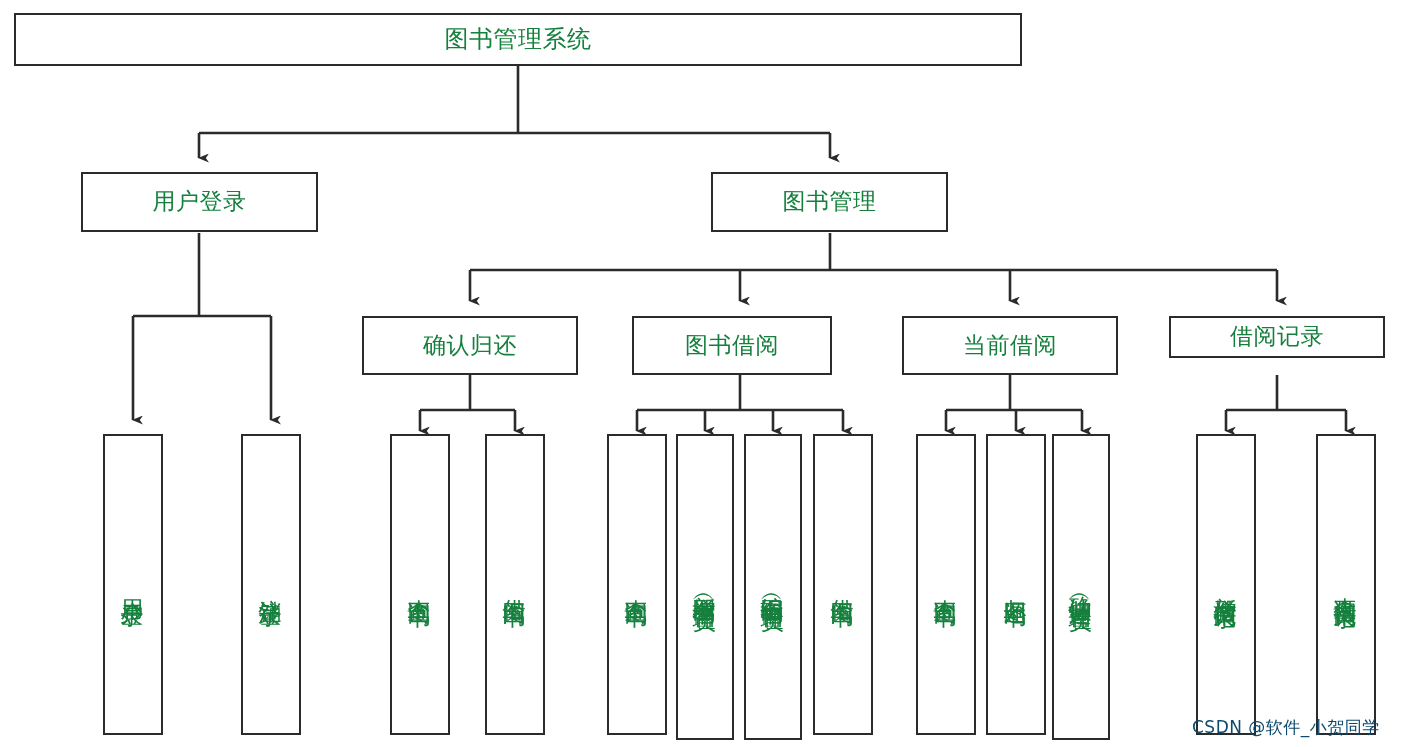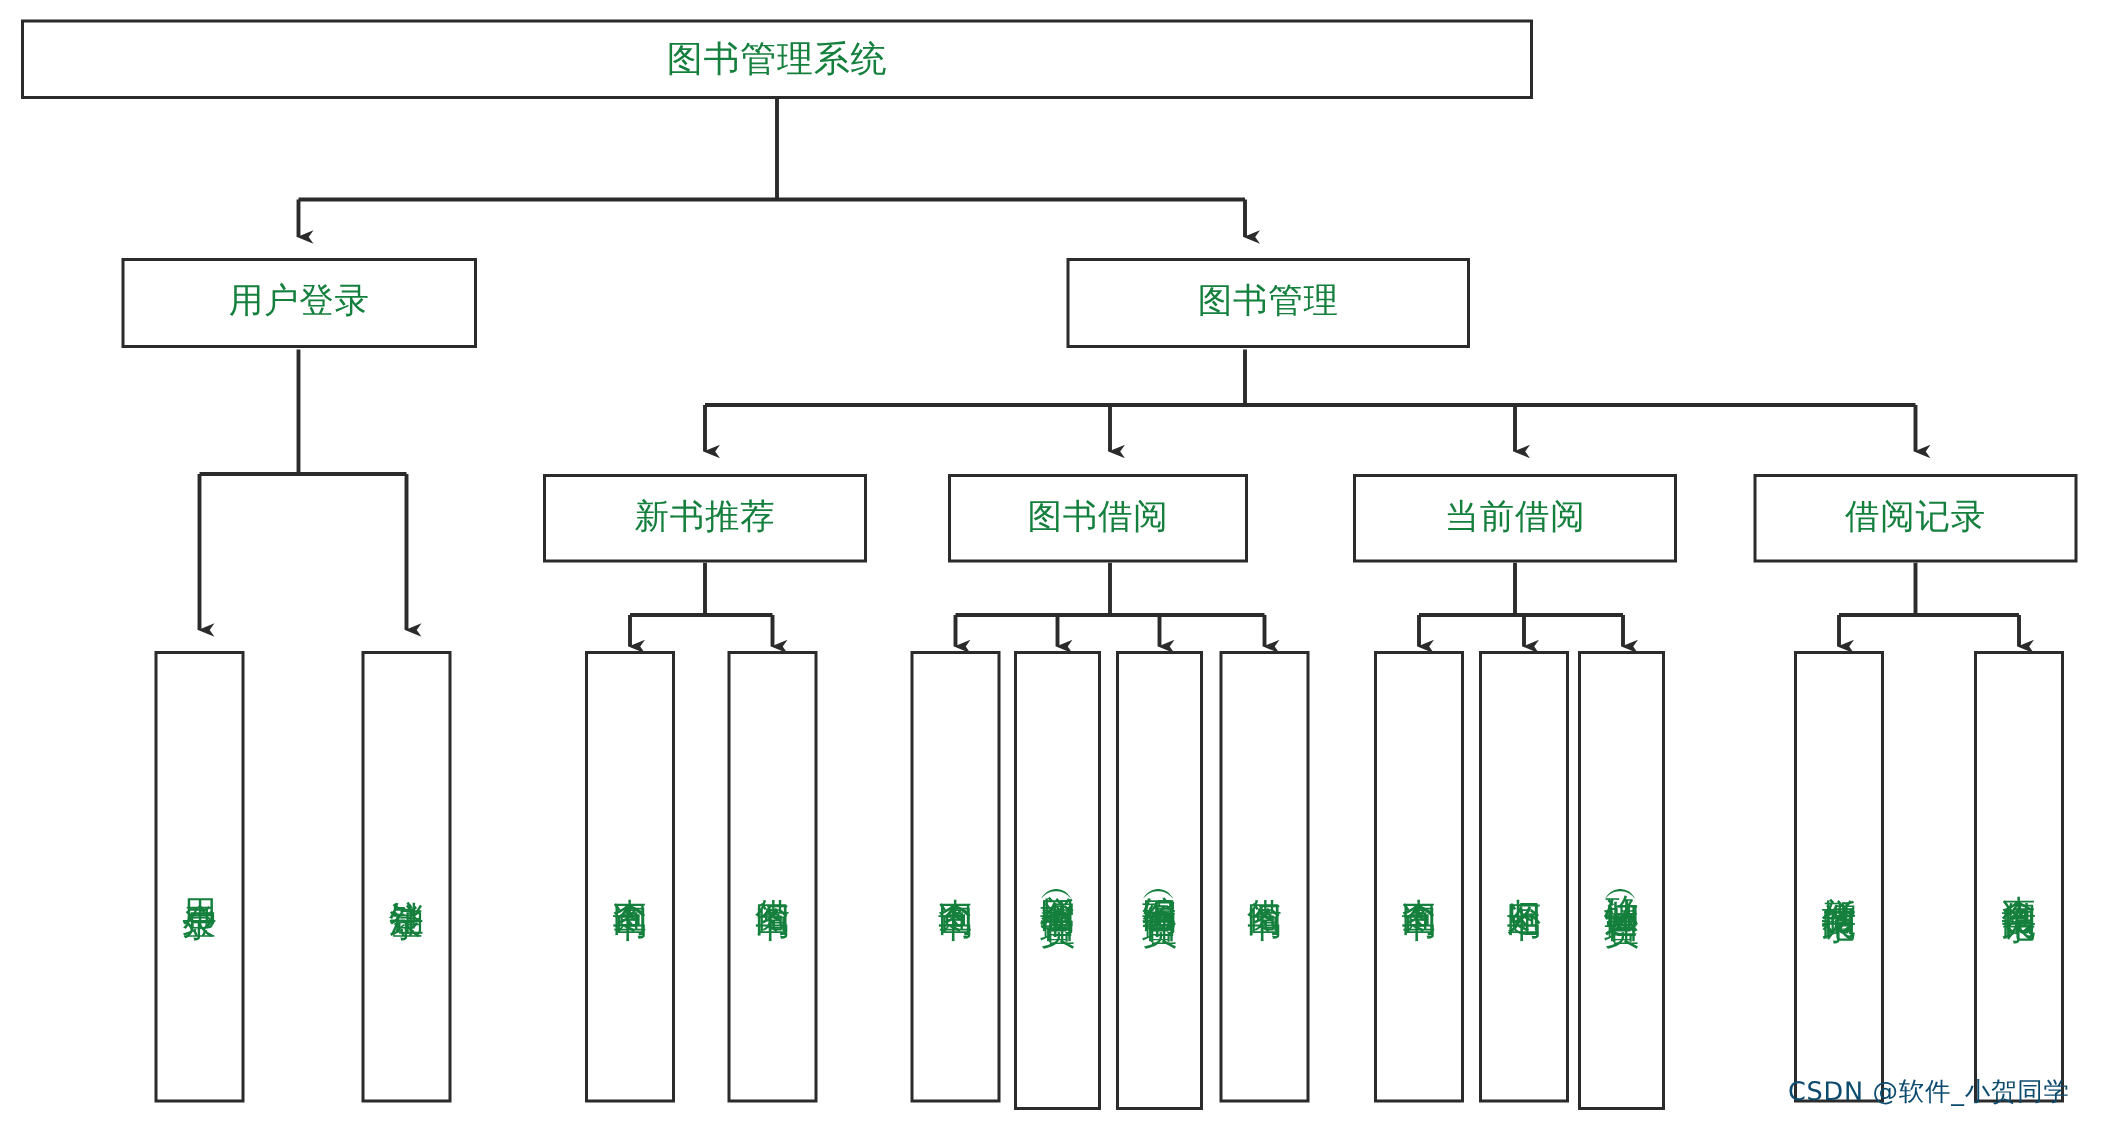--- a/index.html
+++ b/index.html
@@ -122,37 +122,37 @@
   </svg>
 
   <div class="node horiz root" style="left:14px; top:13px; width:1008px; height:53px;">
     <span class="lbl">图书管理系统</span>
   </div>
 
   <div class="node horiz" style="left:81px; top:172px; width:237px; height:60px;">
     <span class="lbl">用户登录</span>
   </div>
 
-  <div class="node horiz" style="left:711px; top:172px; width:269px; height:60px;">
+  <div class="node horiz" style="left:711px; top:172px; width:237px; height:60px;">
     <span class="lbl">图书管理</span>
   </div>
 
   <div class="node horiz" style="left:362px; top:316px; width:216px; height:59px;">
-    <span class="lbl">新书推荐</span>
+    <span class="lbl">确认归还</span>
   </div>
 
   <div class="node horiz" style="left:632px; top:316px; width:200px; height:59px;">
     <span class="lbl">图书借阅</span>
   </div>
 
   <div class="node horiz" style="left:902px; top:316px; width:216px; height:59px;">
     <span class="lbl">当前借阅</span>
   </div>
 
-  <div class="node horiz" style="left:1169px; top:316px; width:216px; height:59px;">
+  <div class="node horiz" style="left:1169px; top:316px; width:216px; height:42px;">
     <span class="lbl">借阅记录</span>
   </div>
 
   <div class="node vert" style="left:103px; top:434px; width:60px; height:301px;">
     <span class="lbl">用户登录</span>
   </div>
 
   <div class="node vert" style="left:241px; top:434px; width:60px; height:301px;">
     <span class="lbl">注销登录</span>
   </div>

